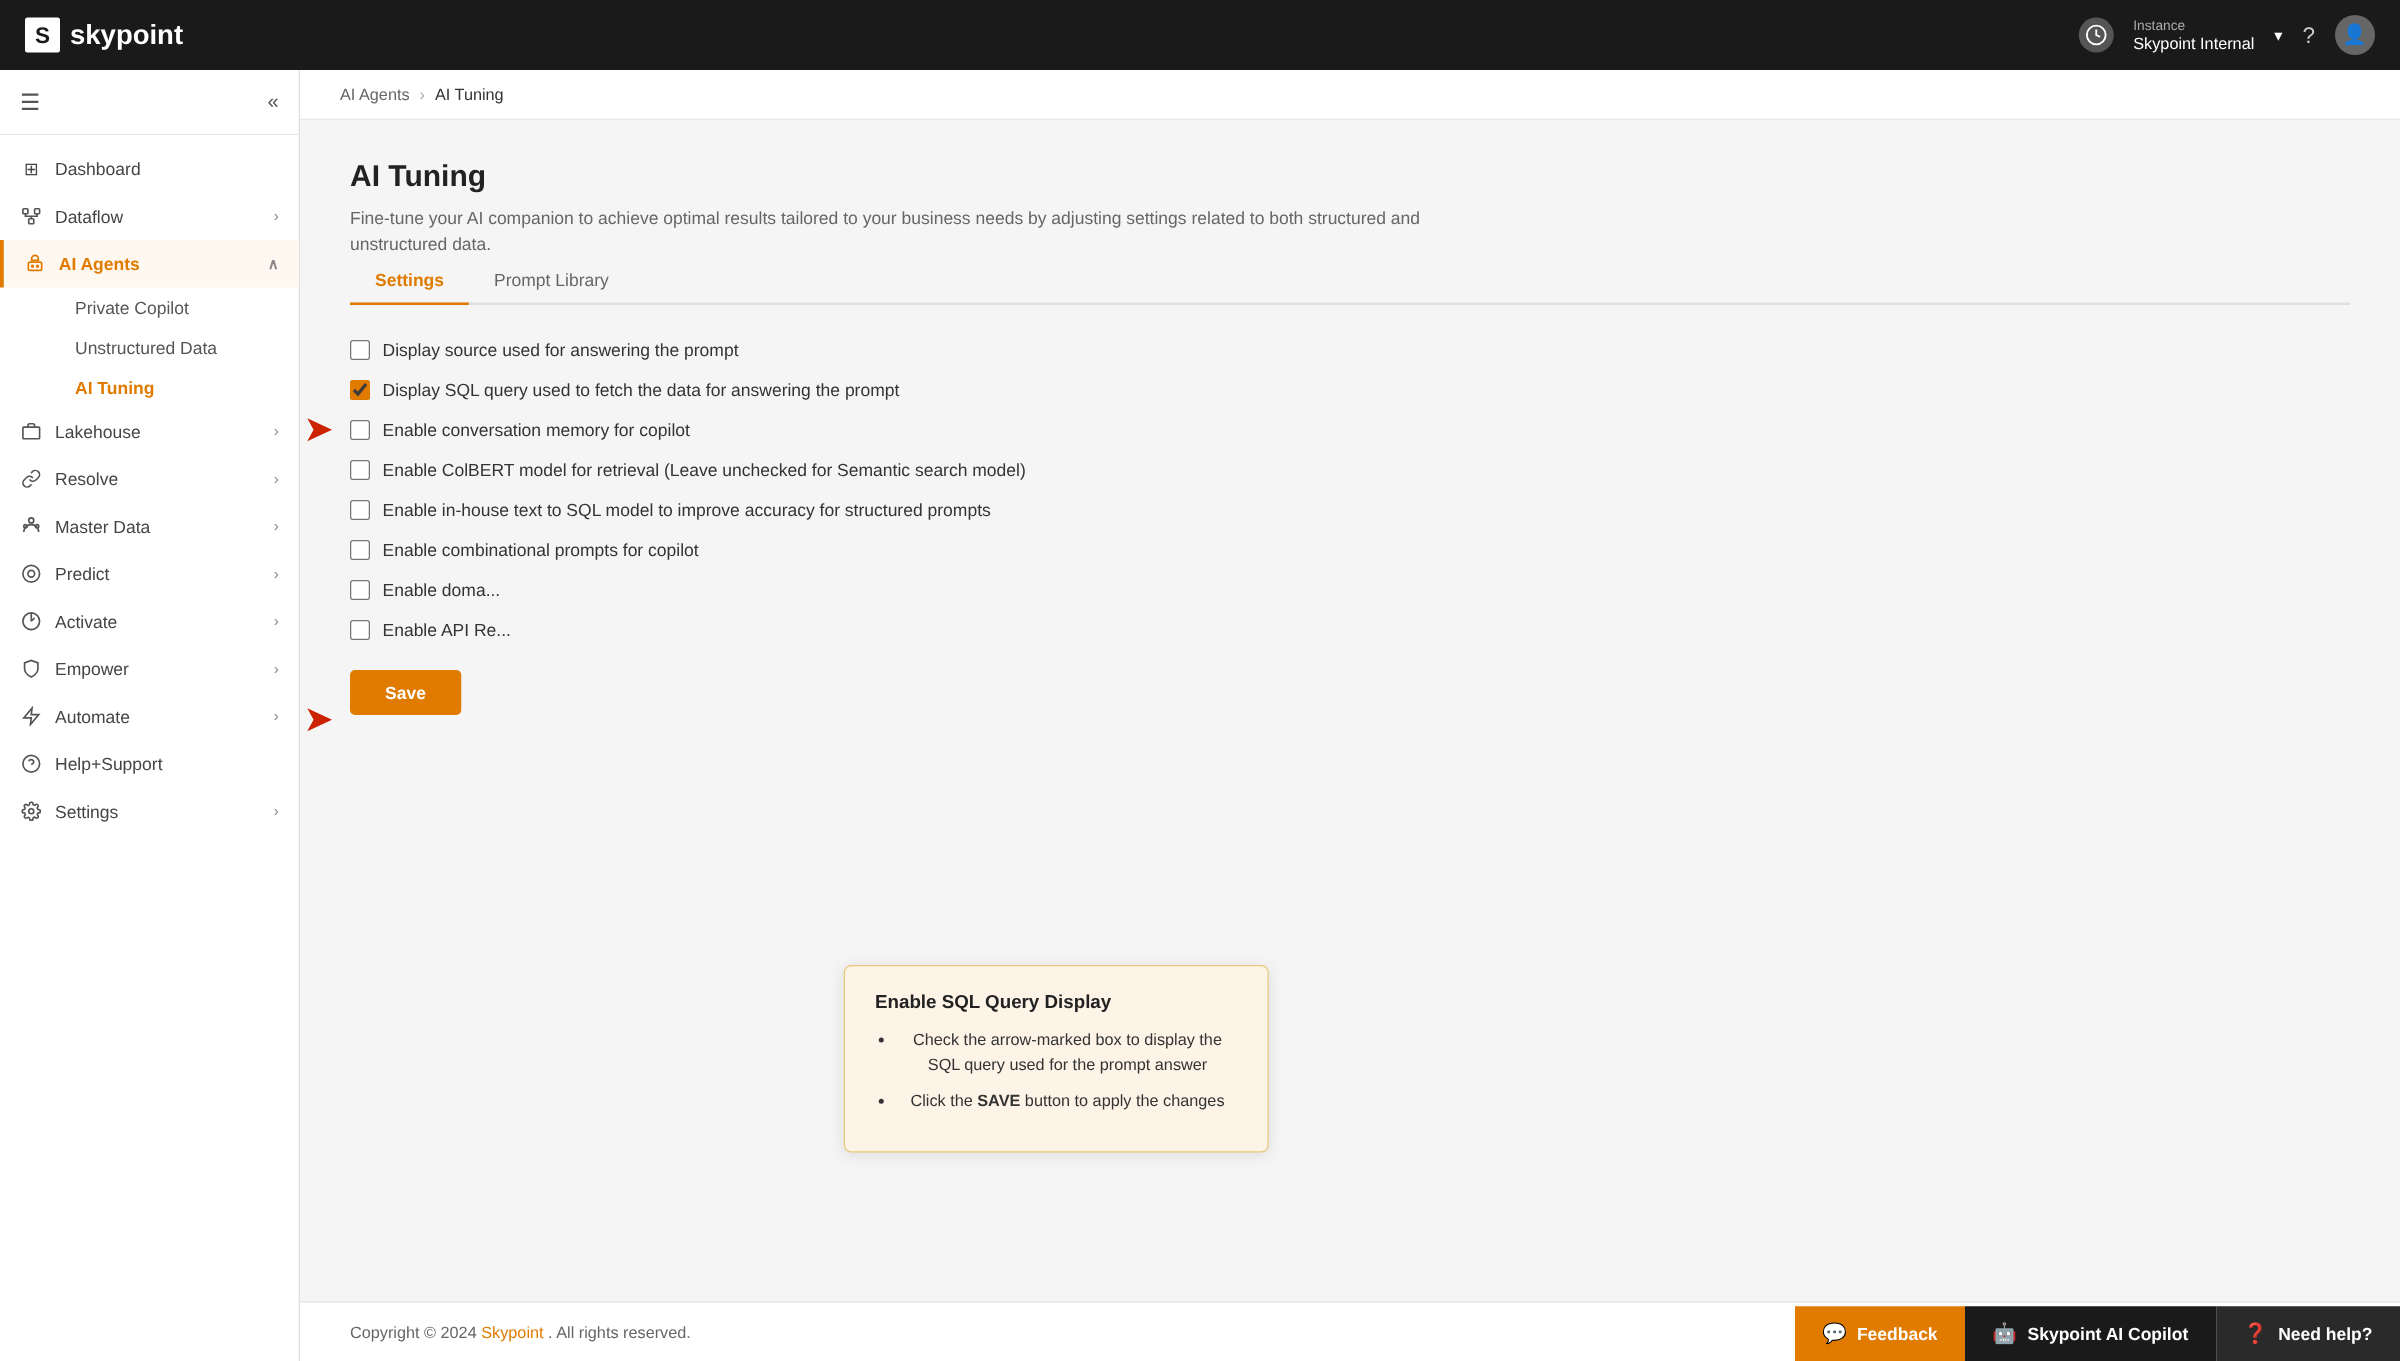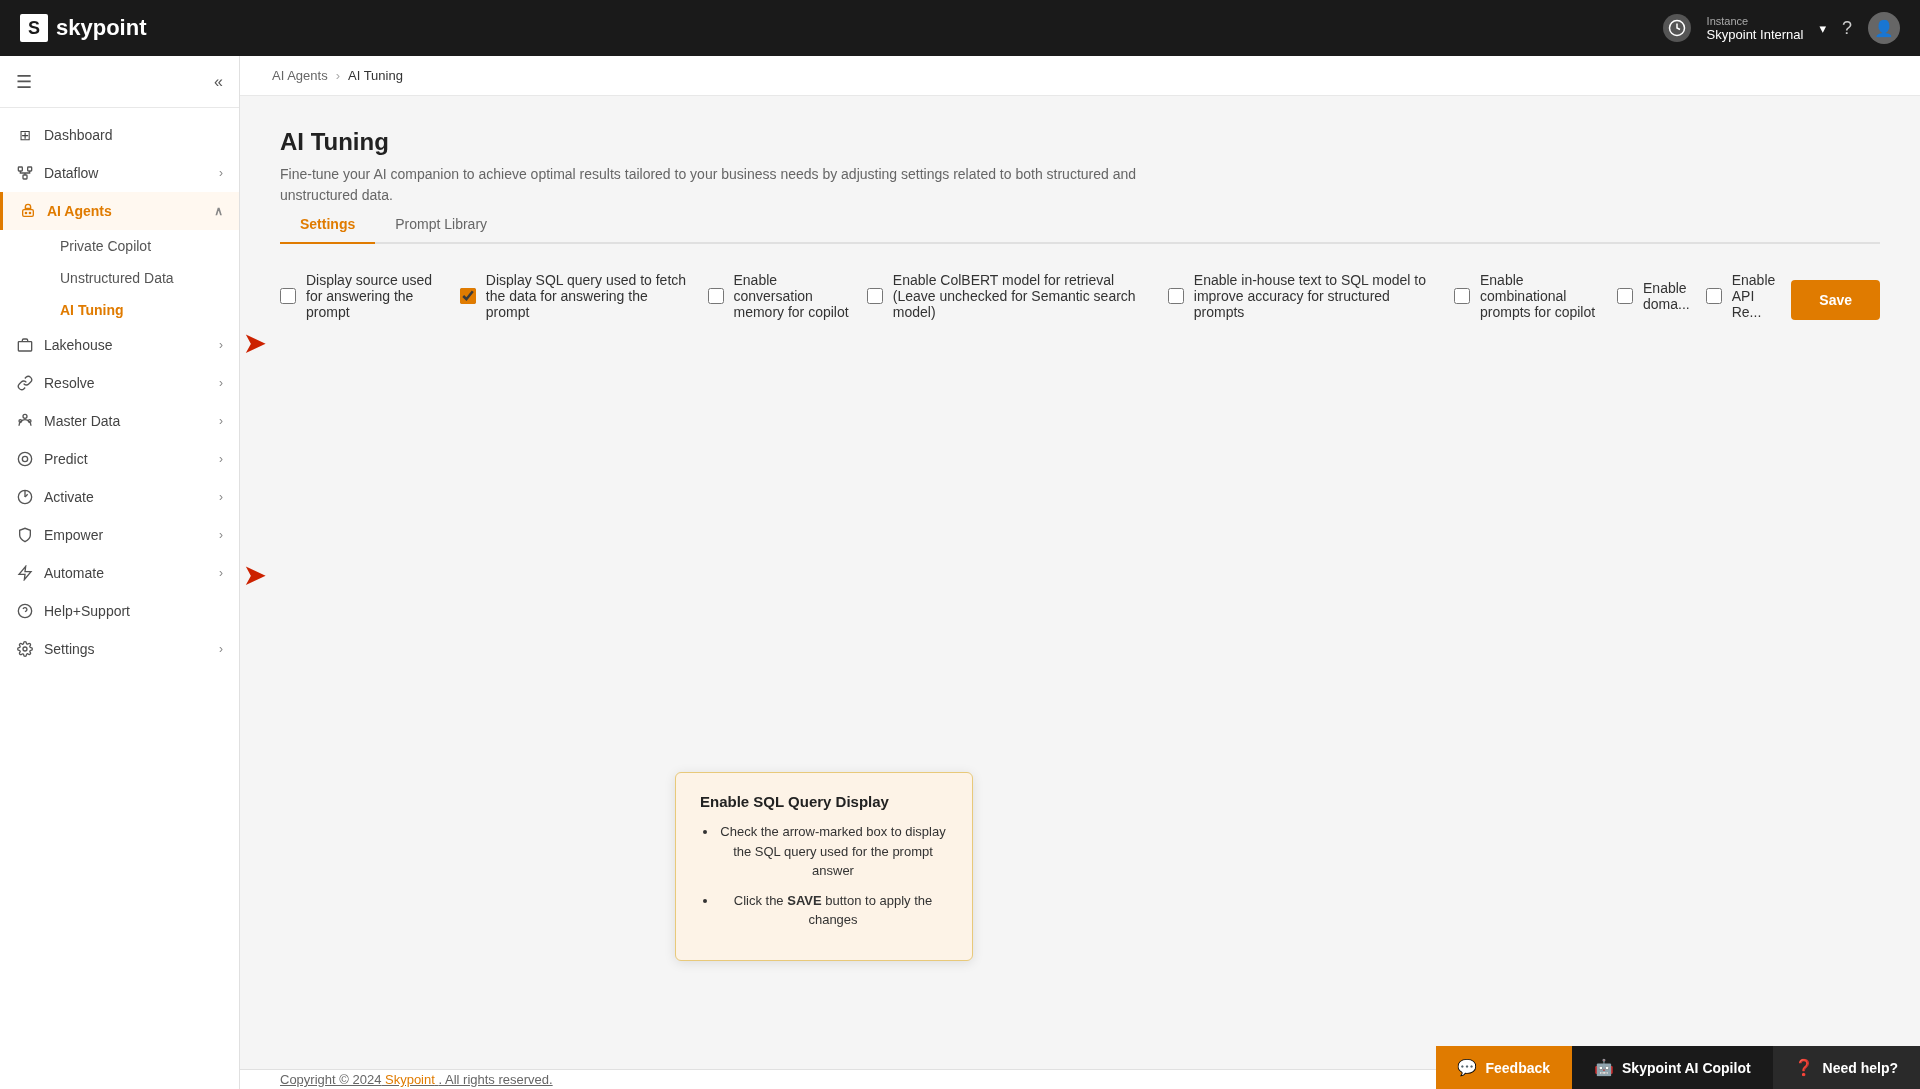--- a/index.html
+++ b/index.html
@@ -132,21 +132,21 @@
       border-bottom: 2px solid transparent;
       margin-bottom: -2px;
     }
     .tab.active {
       color: #e07b00;
       border-bottom: 2px solid #e07b00;
       font-weight: 600;
     }
 
     
-    .settings-form { display: flex; flex-direction: row; gap: 16px; }
+    .settings-form { display: flex; flex-direction: column; gap: 16px; }
     .checkbox-row {
       display: flex; align-items: center; gap: 10px;
       font-size: 14px; color: #333;
     }
     .checkbox-input {
       width: 16px; height: 16px;
       cursor: pointer;
       accent-color: #e07b00;
       flex-shrink: 0;
     }
@@ -166,21 +166,21 @@
 
     
     .tooltip-popup {
       position: absolute;
       left: 395px;
       top: 500px;
       background: #fdf3e7;
       border: 1px solid #e8c97a;
       border-radius: 6px;
       padding: 20px 24px;
-      width: 298px;
+      width: 340px;
       box-shadow: 0 2px 12px rgba(0,0,0,0.1);
       z-index: 50;
     }
     .tooltip-title {
       font-size: 15px;
       font-weight: 700;
       margin-bottom: 12px;
       color: #222;
     }
     .tooltip-list { list-style: disc; padding-left: 18px; }
@@ -190,27 +190,26 @@
       margin-bottom: 10px;
       line-height: 1.5;
       text-align: center;
     }
     .tooltip-list li strong { font-weight: 700; }
 
     
     .footer {
       background: #fff;
       border-top: 1px solid #e0e0e0;
-      padding: 2px 40px;
+      padding: 16px 40px;
       font-size: 13px;
       color: #666;
       display: flex;
       justify-content: space-between;
       align-items: center;
-      text-decoration: underline;
     }
     .footer-link { color: #e07b00; text-decoration: none; }
 
     
     .bottom-bar {
       position: fixed;
       bottom: 0;
       right: 0;
       display: flex;
       gap: 0;

